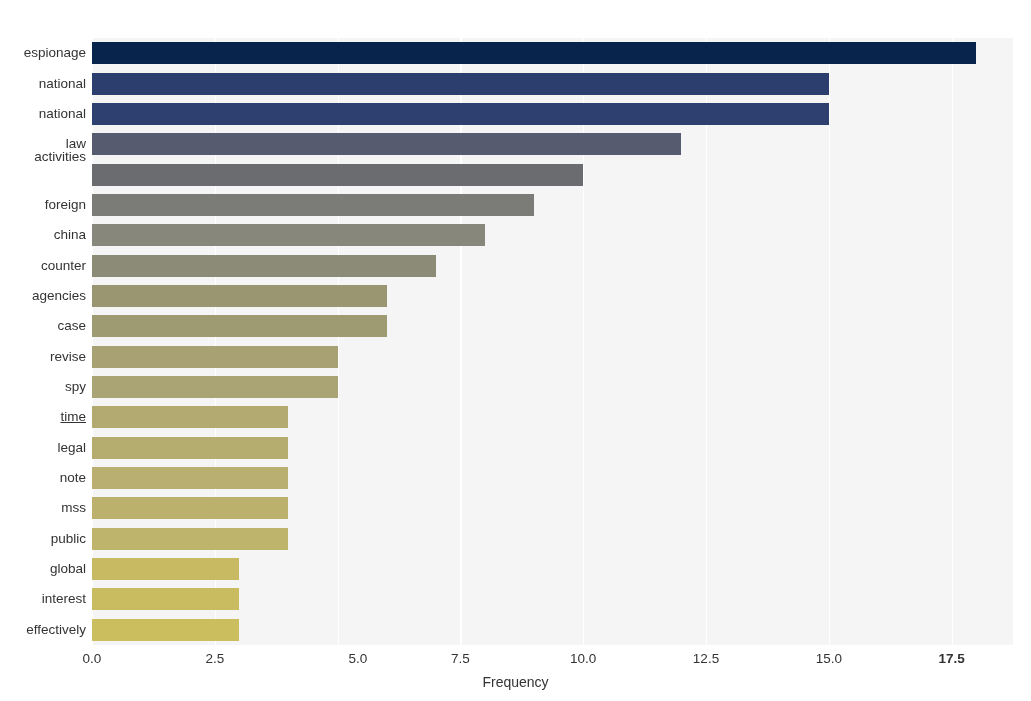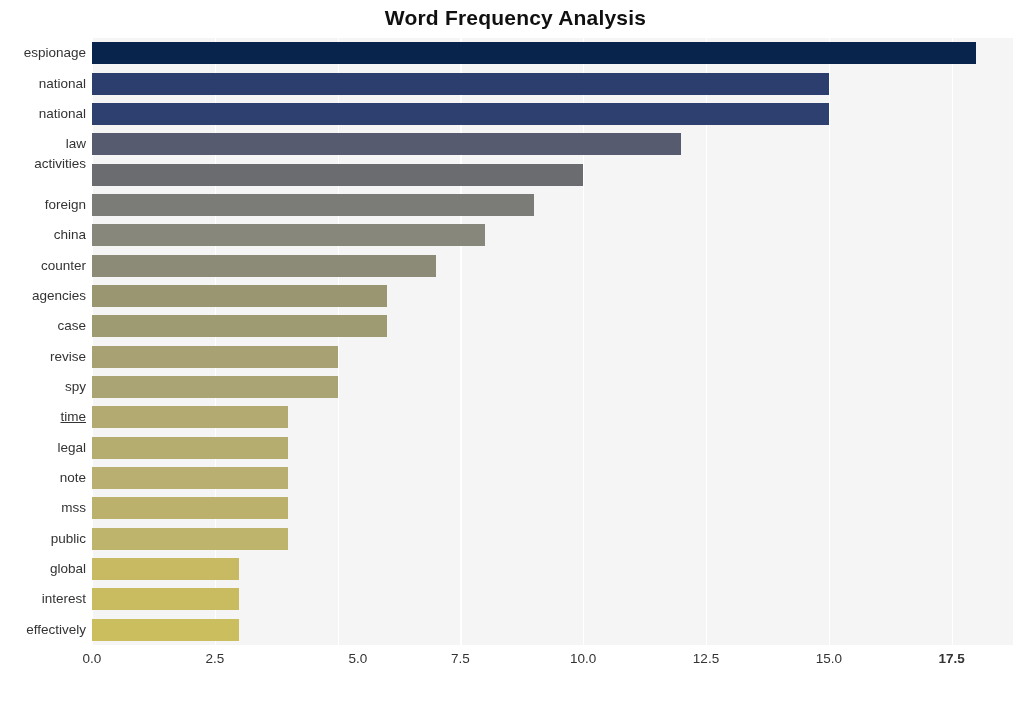--- a/index.html
+++ b/index.html
@@ -93,21 +93,20 @@
     text-align: center;
     font-size: 14px;
     color: #333333;
   }
 </style>
 </head>
 <body>
 
 <div class="figure">
 
-  <div class="chart-title">Word Frequency Analysis</div>
 
   <div class="plot-area">
       <div class="gridline" style="left: 859.6px;"></div>
       <div class="gridline" style="left: 736.8px;"></div>
       <div class="gridline" style="left: 614px;"></div>
       <div class="gridline" style="left: 491.2px;"></div>
       <div class="gridline" style="left: 368.4px;"></div>
       <div class="gridline" style="left: 245.6px;"></div>
       <div class="gridline" style="left: 122.8px;"></div>
       <div class="gridline" style="left: 0px;"></div>
@@ -133,21 +132,21 @@
         <div class="bar" style="top: 550.475px; width: 147.36px; background: rgb(201, 188, 96);"></div>
         <div class="bar" style="top: 580.825px; width: 147.36px; background: rgb(203, 190, 94);"></div>
       </div>
   </div>
 
   <div class="ylabels" id="ylabels">
       <div class="ylabel" style="top: 4.175px;">espionage</div>
       <div class="ylabel" style="top: 34.525px;">national</div>
       <div class="ylabel" style="top: 64.875px;">national</div>
       <div class="ylabel" style="top: 95.225px;">law</div>
-      <div class="ylabel" style="top: 115px;">activities</div>
+      <div class="ylabel" style="top: 108px;">activities</div>
       <div class="ylabel" style="top: 155.925px;">foreign</div>
       <div class="ylabel" style="top: 186.275px;">china</div>
       <div class="ylabel" style="top: 216.625px;">counter</div>
       <div class="ylabel" style="top: 246.975px;">agencies</div>
       <div class="ylabel" style="top: 277.325px;">case</div>
       <div class="ylabel" style="top: 307.675px;">revise</div>
       <div class="ylabel" style="top: 338.025px;">spy</div>
       <div class="ylabel" style="top: 368.375px; text-decoration: underline;">time</div>
       <div class="ylabel" style="top: 398.725px;">legal</div>
       <div class="ylabel" style="top: 429.075px;">note</div>
@@ -162,14 +161,15 @@
       <div class="xtick" style="left: 92px;">0.0</div>
       <div class="xtick" style="left: 214.8px;">2.5</div>
       <div class="xtick" style="left: 326px; margin-left: 32px;">5.0</div>
       <div class="xtick" style="left: 460.4px;">7.5</div>
       <div class="xtick" style="left: 583.2px;">10.0</div>
       <div class="xtick" style="left: 706px;">12.5</div>
       <div class="xtick" style="left: 828.8px;">15.0</div>
       <div class="xtick" style="left: 951.6px; font-weight: bold;">17.5</div>
     </div>
 
+  <div class="xaxis-label">Frequency</div>
 
 </div>
 
 </body></html>

